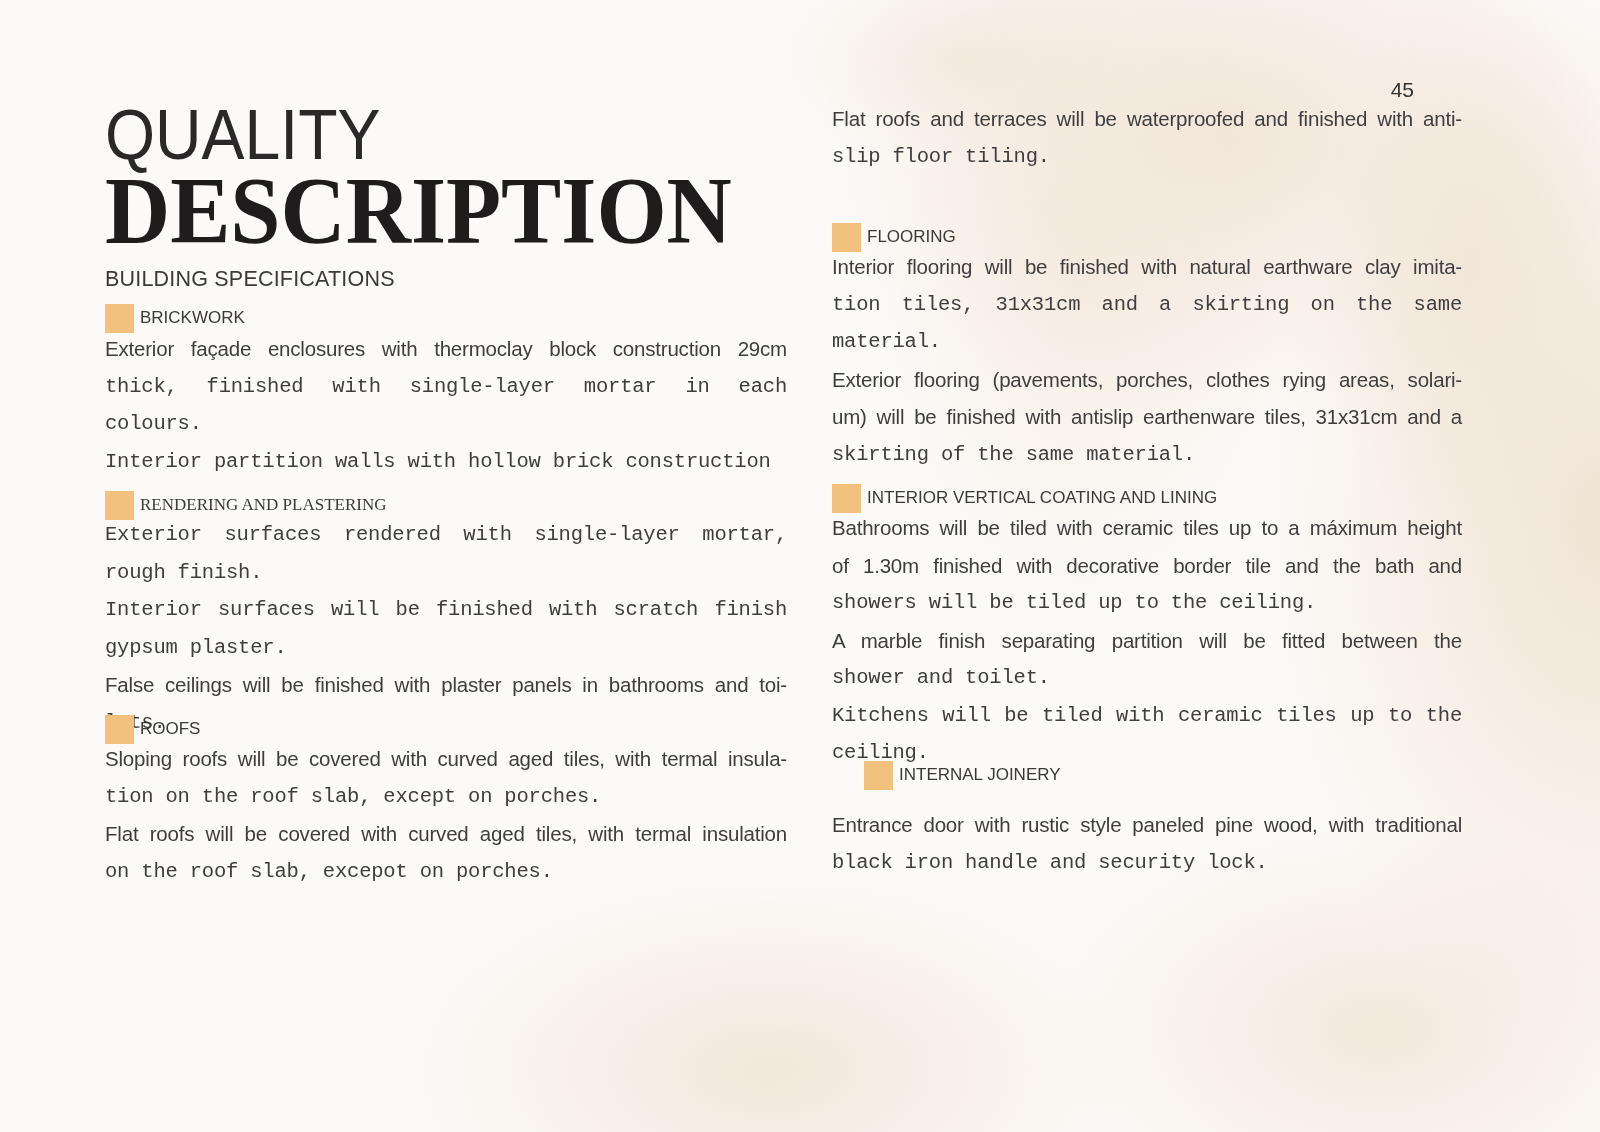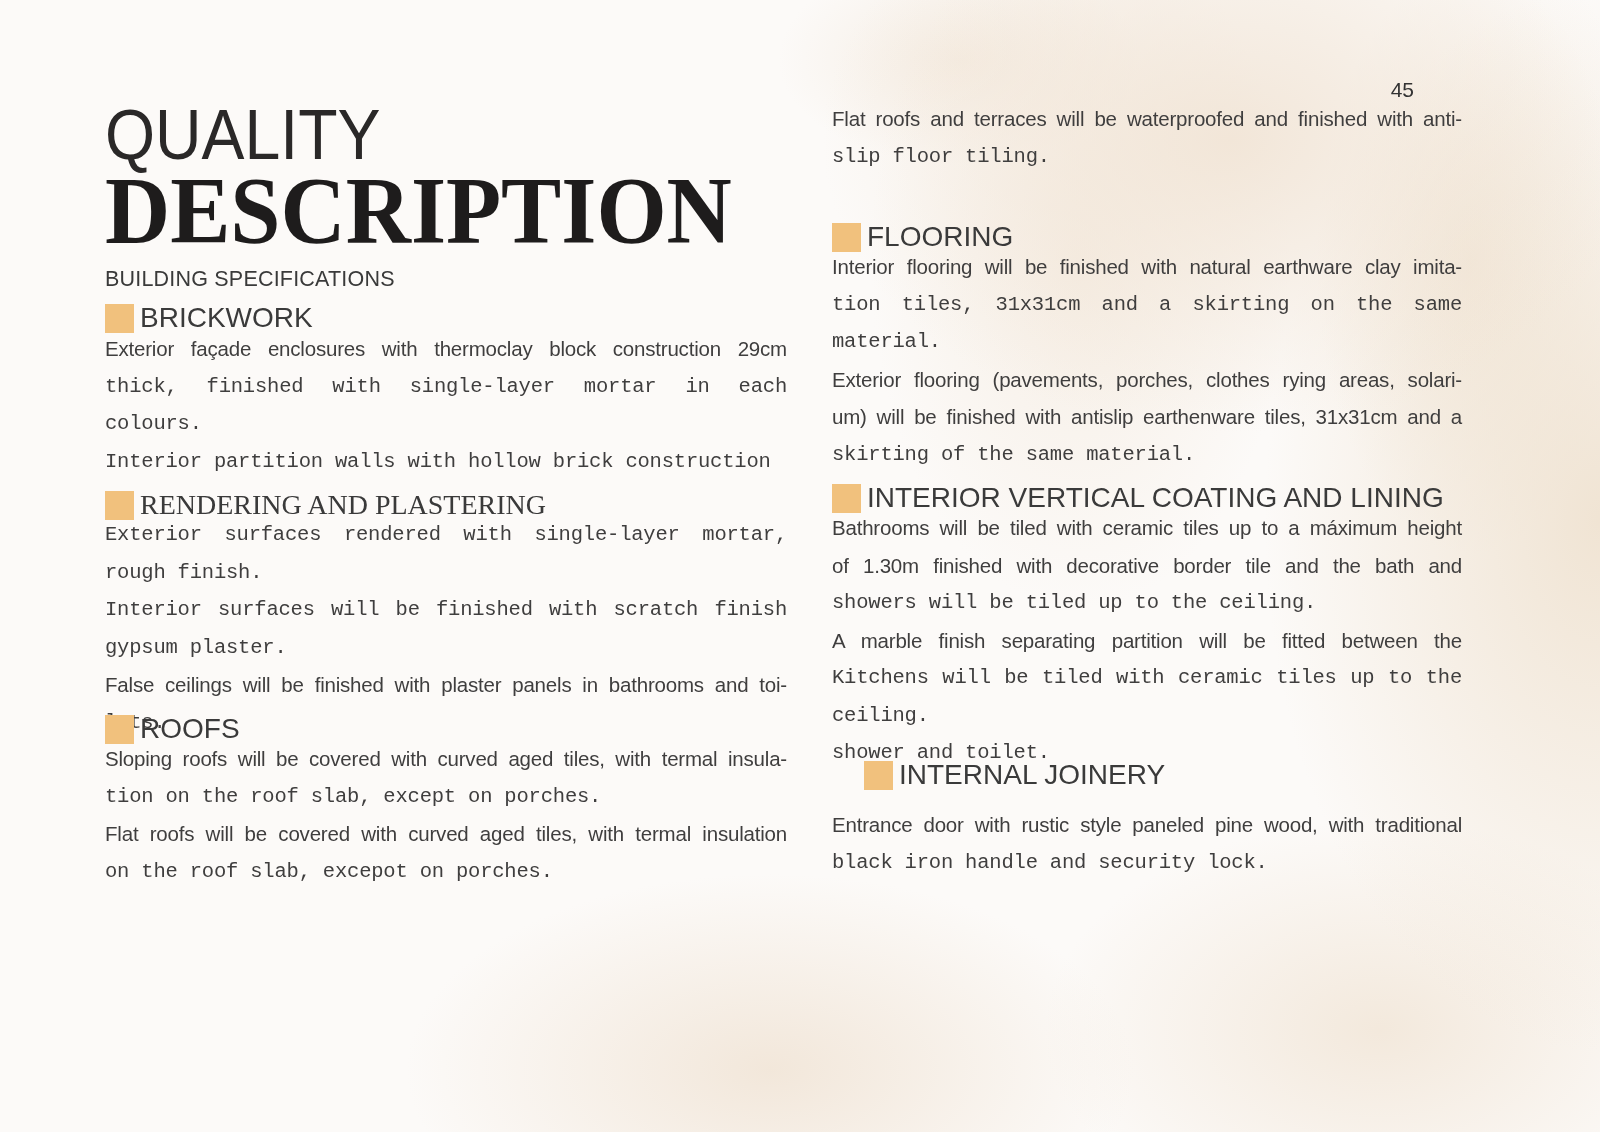--- a/index.html
+++ b/index.html
@@ -42,21 +42,21 @@
     transform:scaleX(0.94); transform-origin:0 0;
   }
   .subtitle {
     position:absolute; top:266px; left:0;
     font-size:21.5px; line-height:26px; color:#3a3a3a; letter-spacing:0.2px;
   }
 
   .sec-head {
     position:absolute; left:0; right:0;
     display:flex; align-items:center; gap:6px; height:30px;
-    font-size:28px; color:#3a3a3a; white-space:nowrap;
+    font-size:17px; color:#3a3a3a; white-space:nowrap;
   }
   .marker { width:29px; height:29px; flex:0 0 auto; }
 
   .body { position:absolute; left:0; right:0; }
   .bline {
     font-size:20.5px; line-height:37.5px; letter-spacing:-0.2px;
     color:#3f3e3e;
     text-align:justify; text-align-last:justify;
   }
   .bline.last { text-align-last:left;font-family:Liberation Mono, monospace; }
@@ -121,22 +121,22 @@
       </div>
       <div class="sec-head" style="top: 483px;">
         <span class="marker" style="background: rgb(241, 193, 125);"></span>
         <span>INTERIOR VERTICAL COATING AND LINING</span>
       </div>
       <div class="body" style="top: 509px;">
         <div class="bline">Bathrooms will be tiled with ceramic tiles up to a máximum height</div>
         <div class="bline">of 1.30m finished with decorative border tile and the bath and</div>
         <div class="bline last">showers will be tiled up to the ceiling.</div>
         <div class="bline">A marble finish separating partition will be fitted between the</div>
+        <div class="bline last">shower and toilet.</div>
         <div class="bline last">Kitchens will be tiled with ceramic tiles up to the ceiling.</div>
-        <div class="bline last">shower and toilet.</div>
       </div>
       <div class="sec-head" style="top: 760px; padding-left: 32px;">
         <span class="marker" style="background: rgb(241, 193, 125);"></span>
         <span>INTERNAL JOINERY</span>
       </div>
       <div class="body" style="top: 806px;">
         <div class="bline">Entrance door with rustic style paneled pine wood, with traditional</div>
         <div class="bline last">black iron handle and security lock.</div>
       </div>
     </div>

